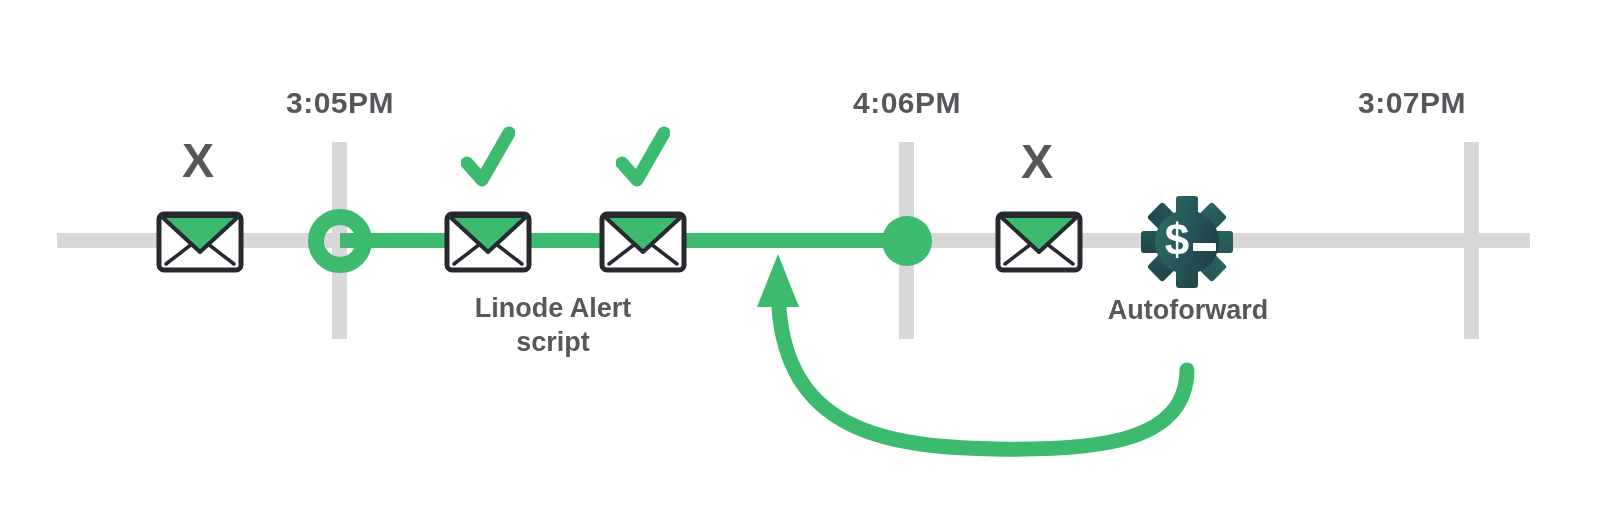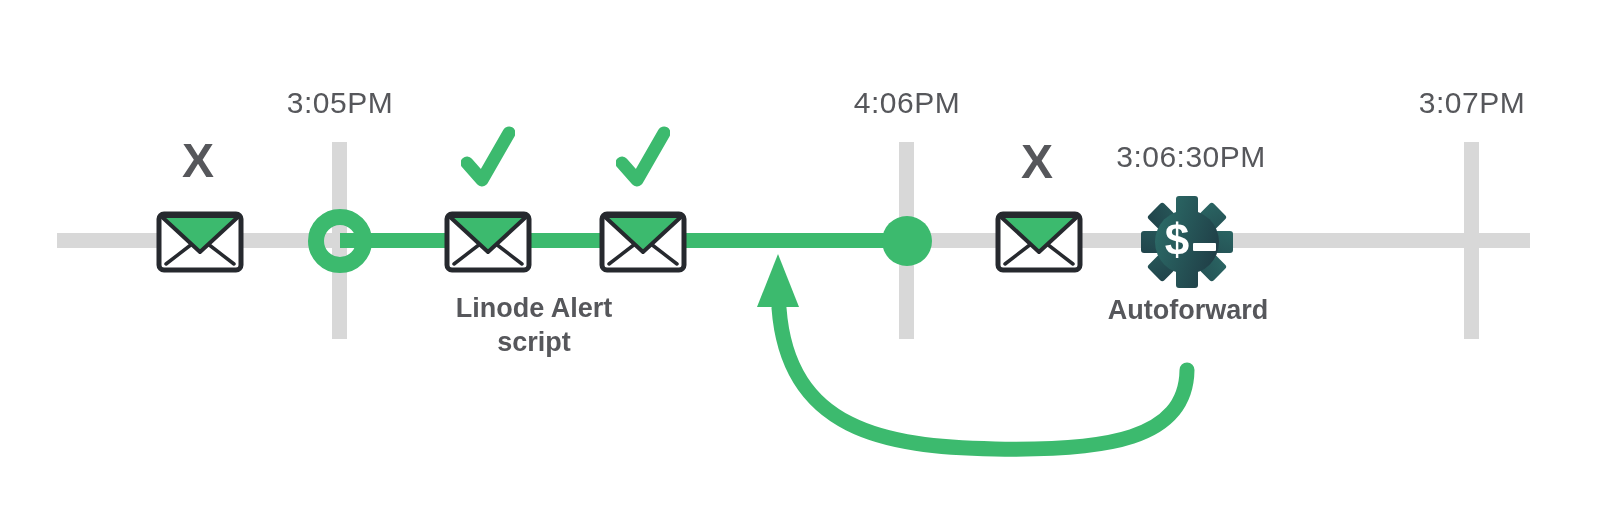--- a/index.html
+++ b/index.html
@@ -24,21 +24,21 @@
     border: 16px solid var(--green); border-radius: 50%;
     background: transparent;
   }
   .dot {
     position: absolute; left: 882px; top: 216px;
     width: 50px; height: 50px; border-radius: 50%;
     background: var(--green);
   }
   .ticklabel {
     position: absolute; transform: translate(-50%, -50%);
-    font-weight: 400; font-size: 30px; color: var(--text_gray);
+    font-weight: 700; font-size: 30px; color: var(--text_gray);
     white-space: nowrap; letter-spacing: 0.5px;
   }
   .xmark {
     position: absolute; transform: translate(-50%, -50%);
     font-weight: 800; font-size: 48px; color: var(--text_gray);
   }
   .caption {
     position: absolute; transform: translateX(-50%);
     font-weight: 700; font-size: 27px; line-height: 34px;
     color: var(--text_gray); text-align: center; white-space: nowrap;
@@ -57,22 +57,21 @@
 
   <div class="hline gray" style="left:57px;  width:283px"></div>
   <div class="hline green" style="left:340px; width:567px"></div>
   <div class="hline gray" style="left:907px; width:623px"></div>
 
   <div class="ring"></div>
   <div class="dot"></div>
 
   <div class="ticklabel" style="left:340px;  top:103px">3:05PM</div>
   <div class="ticklabel" style="left:907px;  top:103px">4:06PM</div>
-  <div class="ticklabel" style="left:1472px; top:103px">3:07PM</div>
-  <div class="ticklabel" style="left:1191px; top:157px">3:06:30PM</div>
+  <div class="ticklabel" style="left:1412px; top:103px">3:07PM</div>
 
   <div class="xmark" style="left:198px;  top:160px">X</div>
   <div class="xmark" style="left:1037px; top:161px">X</div>
 
   <svg class="icon-abs" style="left:461px; top:125px" width="54" height="64" viewBox="0 0 54 64">
     <path d="M 6 38 L 21 55 L 48 8" style="fill:none; stroke:var(--green); stroke-width:13; stroke-linecap:round; stroke-linejoin:round"></path>
   </svg>
   <svg class="icon-abs" style="left:616px; top:125px" width="54" height="64" viewBox="0 0 54 64">
     <path d="M 6 38 L 21 55 L 48 8" style="fill:none; stroke:var(--green); stroke-width:13; stroke-linecap:round; stroke-linejoin:round"></path>
   </svg>
@@ -118,21 +117,21 @@
     </g>
     <text x="-10" y="13" text-anchor="middle" style="fill:#ffffff; font-family:'Liberation Sans', sans-serif; font-weight:700; font-size:44px">$</text>
     <rect x="6" y="1" width="23" height="8" rx="1" style="fill:#ffffff"></rect>
   </svg>
 
   <svg class="arrow-layer" width="1600" height="512" viewBox="0 0 1600 512">
     <path d="M 1187 370 C 1186 440, 1105 451, 995 449 C 885 447, 788 430, 779 308" style="fill:none; stroke:var(--green); stroke-width:15; stroke-linecap:round"></path>
     <polygon points="757,307 799,307 778,254" style="fill:var(--green)"></polygon>
   </svg>
 
-  <div class="caption" style="left:534px; top:291px">
+  <div class="caption" style="left:553px; top:291px">
     <div>Linode Alert</div>
     <div>script</div>
   </div>
   <div class="caption" style="left:1188px; top:293px">
     <div>Autoforward</div>
   </div>
 
 </div>
 
 </body></html>

